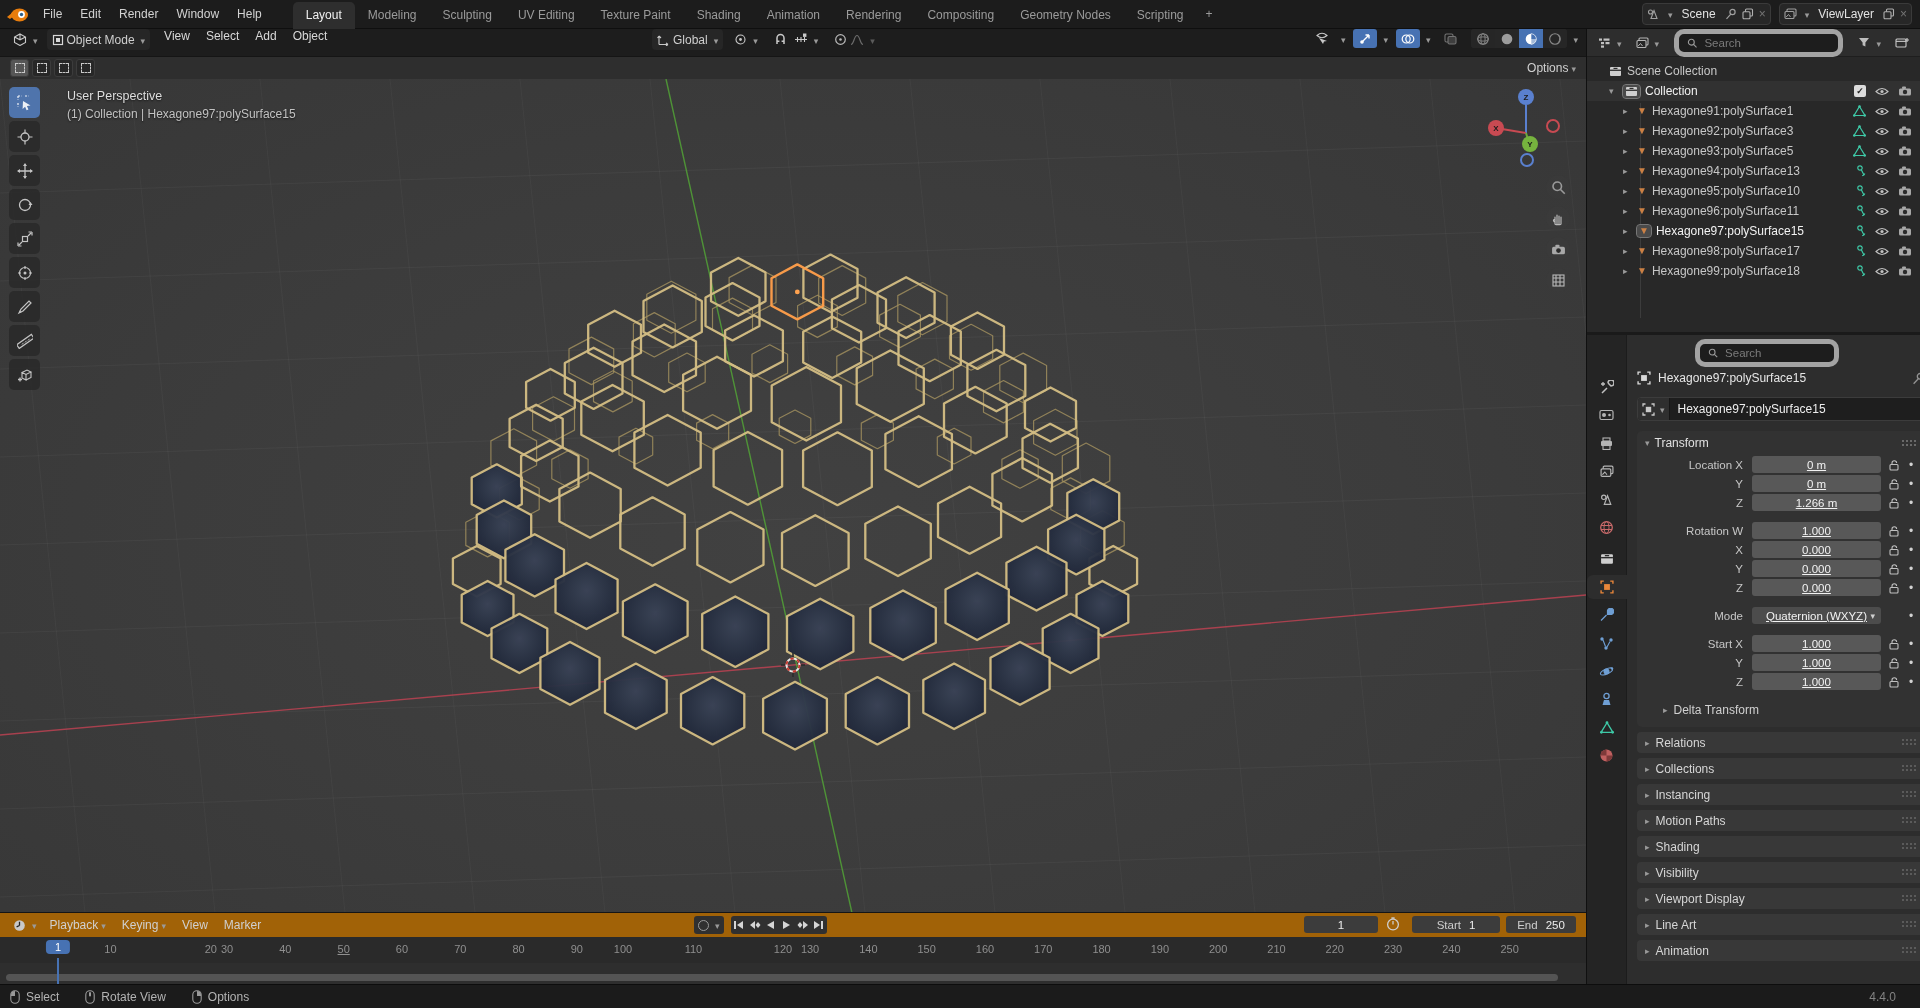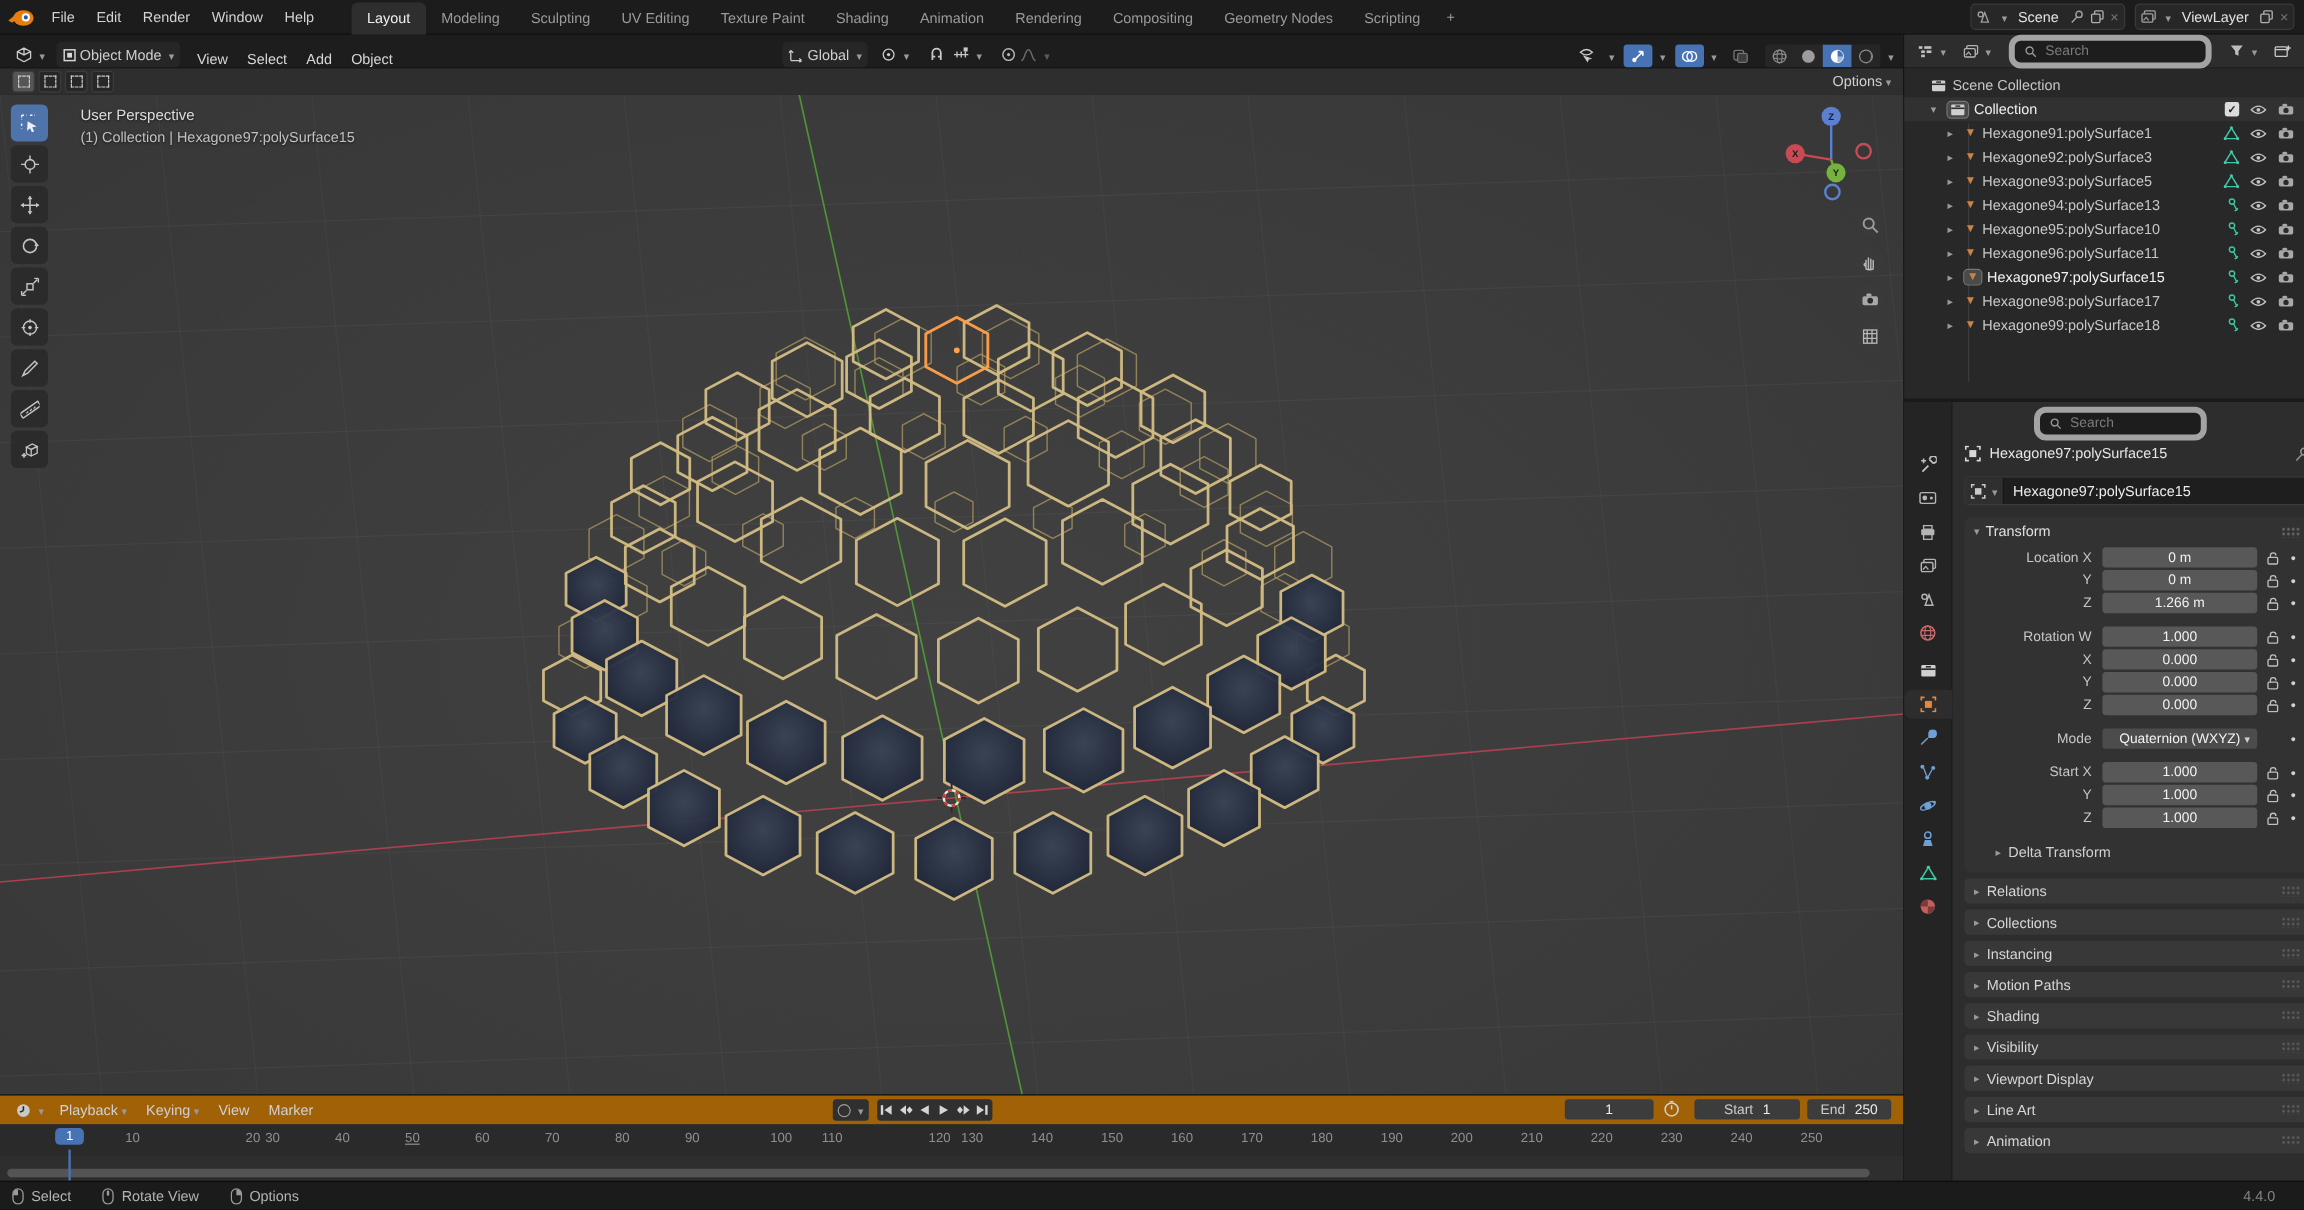--- a/index.html
+++ b/index.html
@@ -20,21 +20,21 @@
   #tb-right{margin-left:auto;display:flex;gap:8px;margin-right:8px;}
   .tb-widget{display:flex;align-items:center;height:20px;background:#272727;border:1px solid #3a3a3a;border-radius:4px;padding:0 4px;gap:5px;}
   .tb-widget .wtext{color:#e2e2e2;padding:0 4px;}
   .wicon{opacity:.85}
   .dim{opacity:.45}
 
   
   #main{position:absolute;left:0;top:29px;width:1920px;height:955px;display:flex;}
   #left-col{width:1586px;display:flex;flex-direction:column;}
   
-  .vp-header{height:27px;background:#1d1d1d;display:flex;align-items:flex-end;padding:0 8px;position:relative;}
+  .vp-header{height:27px;background:#1d1d1d;display:flex;align-items:flex-start;padding:0 8px;position:relative;}
   .hdr-btn{display:flex;align-items:center;gap:3px;padding:0 5px;height:21px;border-radius:4px;}
   .pill{background:#262626;}
   .vp-menus span{padding:0 8px;color:#d8d8d8;}
   .hdr-center{position:absolute;left:652px;display:flex;align-items:center;gap:6px;}
   .hdr-right{margin-left:auto;display:flex;align-items:center;gap:3px;}
   .tgl{width:24px;height:19px;border-radius:3px;display:flex;align-items:center;justify-content:center;background:#272727;}
   .tgl.on{background:#4772b3;}
   .tgl.plain{background:transparent;}
   .shade-group{display:flex;background:#272727;border-radius:3px;overflow:hidden;margin-left:6px;}
   .shade-group .tgl{border-radius:0;}
@@ -91,21 +91,21 @@
   .bc-pin{margin-left:auto;opacity:.75;}
   .name-field{display:flex;align-items:center;height:22px;background:#1e1e1e;border:1px solid #3c3c3c;border-radius:4px;overflow:hidden;margin-top:6px;}
   .nf-left{background:#2f2f2f;height:100%;display:flex;align-items:center;padding:0 4px;gap:2px;border-right:1px solid #161616;}
   .name-field input{flex:1;background:transparent;border:0;outline:0;color:#ededed;padding:0 8px;font-size:12px;font-family:"Liberation Sans",sans-serif;}
   .panel-box{background:#323232;border-radius:5px;margin-top:10px;padding-bottom:8px;}
   .pb-header{height:24px;display:flex;align-items:center;padding:0 8px;color:#e0e0e0;gap:5px;}
   .pb-header .dots{margin-left:auto;}
   .tr-row{display:flex;align-items:center;height:19px;padding:0 10px;}
   .tr-row.gap-top{margin-top:9px;}
   .tr-label{width:96px;text-align:right;margin-right:9px;color:#c6c6c6;font-size:11.5px;white-space:nowrap;}
-  .tr-field{width:129px;height:17px;background:#585858;border-radius:3px;display:flex;align-items:center;justify-content:center;color:#f2f2f2;font-size:11.5px;position:relative;}
+  .tr-field{width:129px;height:17px;background:#585858;border-radius:3px;display:flex;align-items:center;justify-content:center;color:#f2f2f2;font-size:11.5px;position:relative;text-decoration:underline;}
   .dropdown .tr-field{background:#4c4c4c;}
   .dropdown .tr-field::after{content:"▾";font-size:9px;color:#cfcfcf;position:absolute;right:6px;}
   .tr-lock{margin-left:7px;}
   .no-lock .tr-lock{visibility:hidden;}
   .tr-dot{margin-left:7px;width:8px;text-align:center;}
   .tr-dot::after{content:"•";color:#d2d2d2;}
   .delta-row{display:flex;align-items:center;gap:6px;margin:12px 0 2px 26px;color:#d0d0d0;}
   .exp{color:#9a9a9a;font-size:9px;}
   .cpanel{height:21px;background:#383838;border-radius:4px;margin-top:5px;display:flex;align-items:center;padding:0 8px;gap:6px;color:#d6d6d6;}
   .cpanel .dots{margin-left:auto;opacity:.55;}
@@ -736,21 +736,21 @@
         <span class="ruler-num current" style="left: 58px;">1</span>
             <span class="ruler-num" style="left: 110.47px;">10</span>
             <span class="ruler-num" style="left: 168.77px; margin-left: 42px;">20</span>
             <span class="ruler-num" style="left: 227.07px;">30</span>
             <span class="ruler-num" style="left: 285.37px;">40</span>
             <span class="ruler-num" style="left: 343.67px; text-decoration: underline;">50</span>
             <span class="ruler-num" style="left: 401.97px;">60</span>
             <span class="ruler-num" style="left: 460.27px;">70</span>
             <span class="ruler-num" style="left: 518.57px;">80</span>
             <span class="ruler-num" style="left: 576.87px;">90</span>
-            <span class="ruler-num" style="left: 651px;">100</span>
+            <span class="ruler-num" style="left: 623px;">100</span>
             <span class="ruler-num" style="left: 693.47px;">110</span>
             <span class="ruler-num" style="left: 740px; margin-left: 43px;">120</span>
             <span class="ruler-num" style="left: 810.07px;">130</span>
             <span class="ruler-num" style="left: 868.37px;">140</span>
             <span class="ruler-num" style="left: 926.67px;">150</span>
             <span class="ruler-num" style="left: 984.97px;">160</span>
             <span class="ruler-num" style="left: 1043.27px;">170</span>
             <span class="ruler-num" style="left: 1101.57px;">180</span>
             <span class="ruler-num" style="left: 1159.87px;">190</span>
             <span class="ruler-num" style="left: 1218.17px;">200</span>

